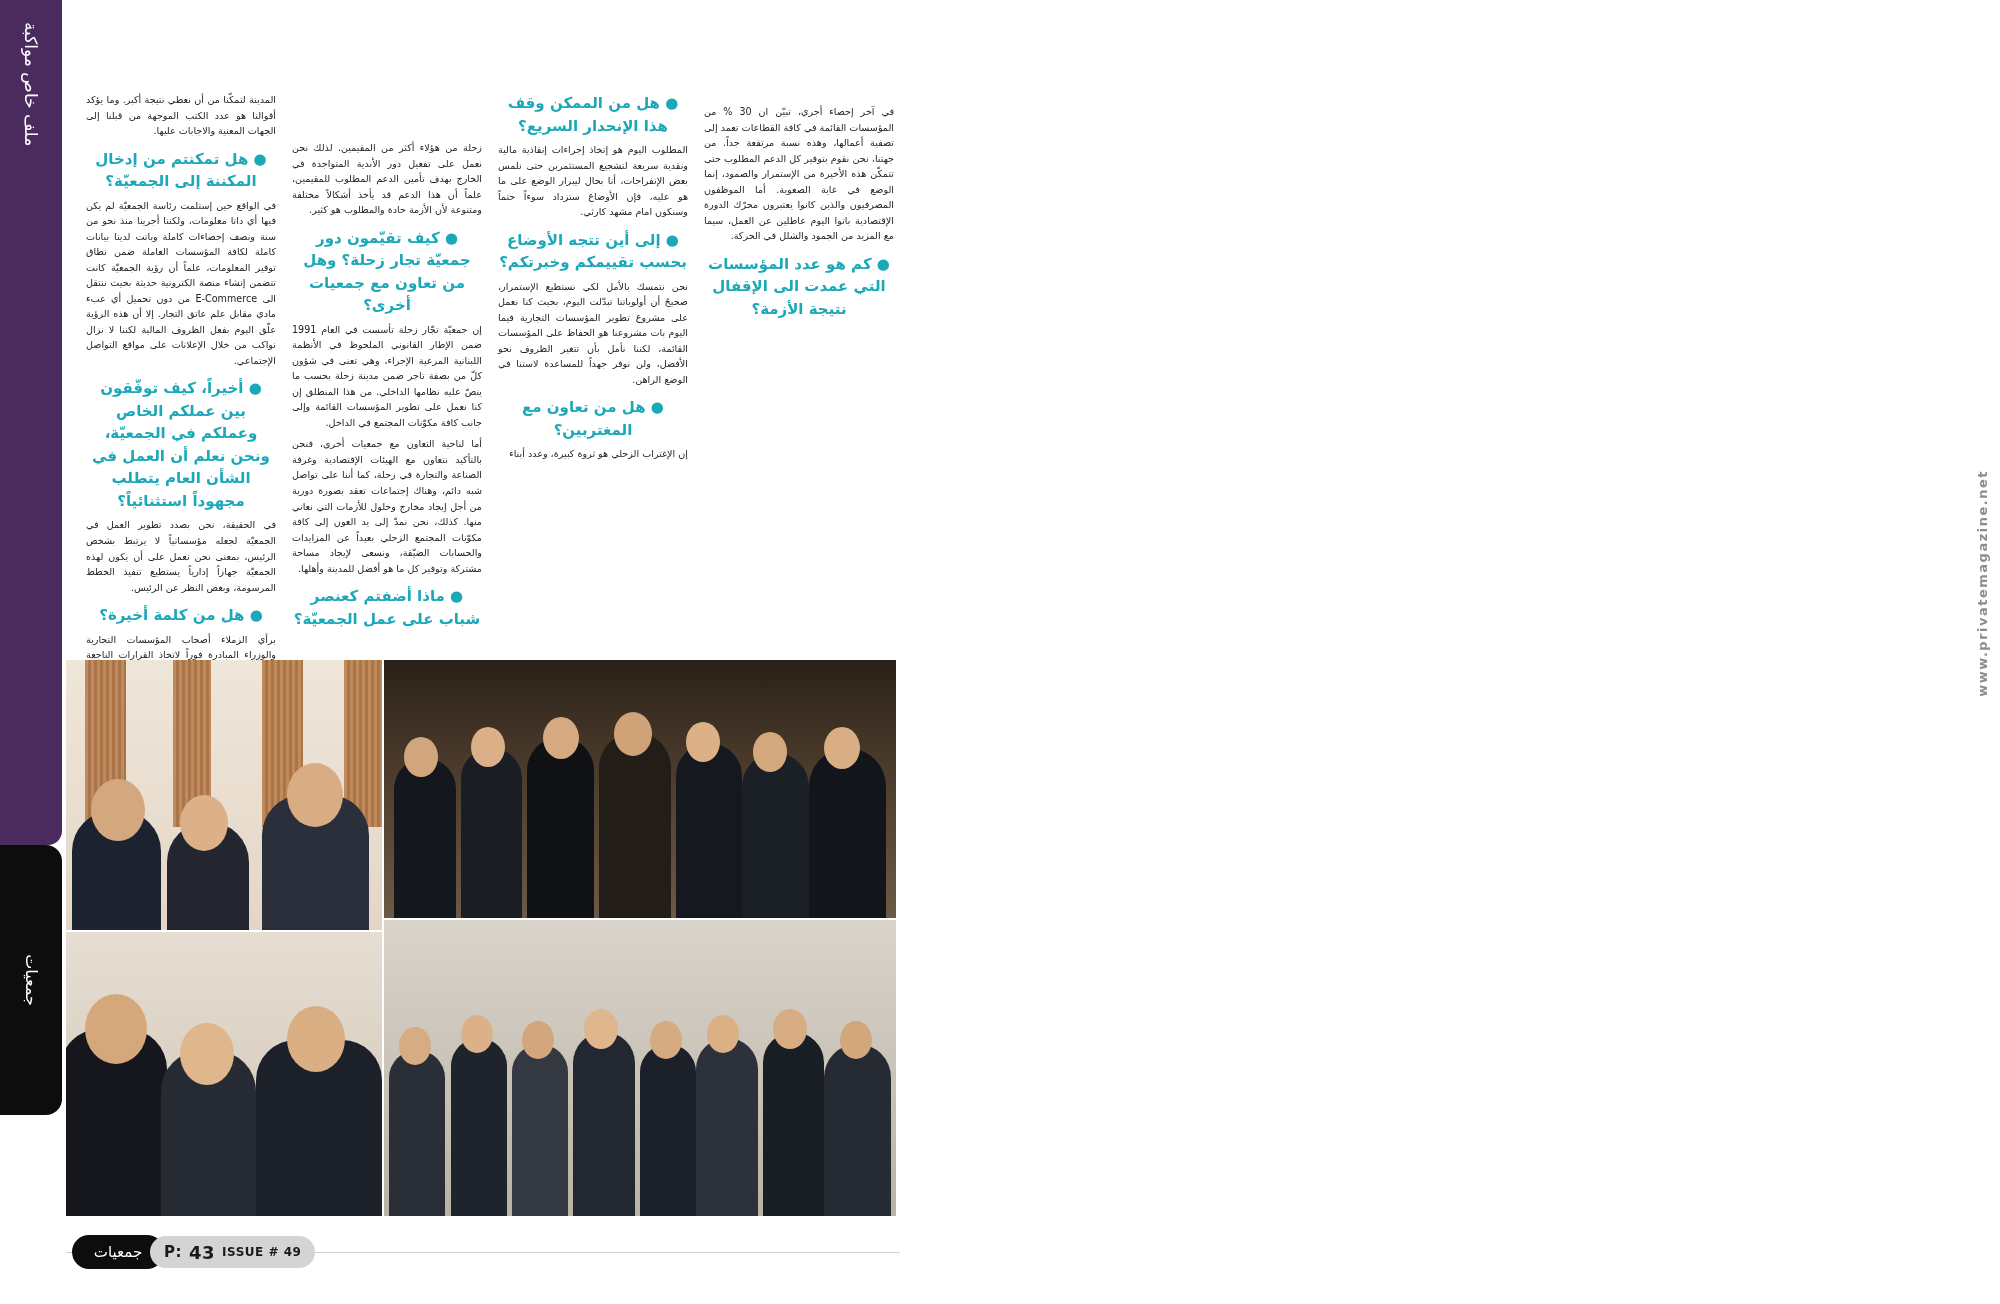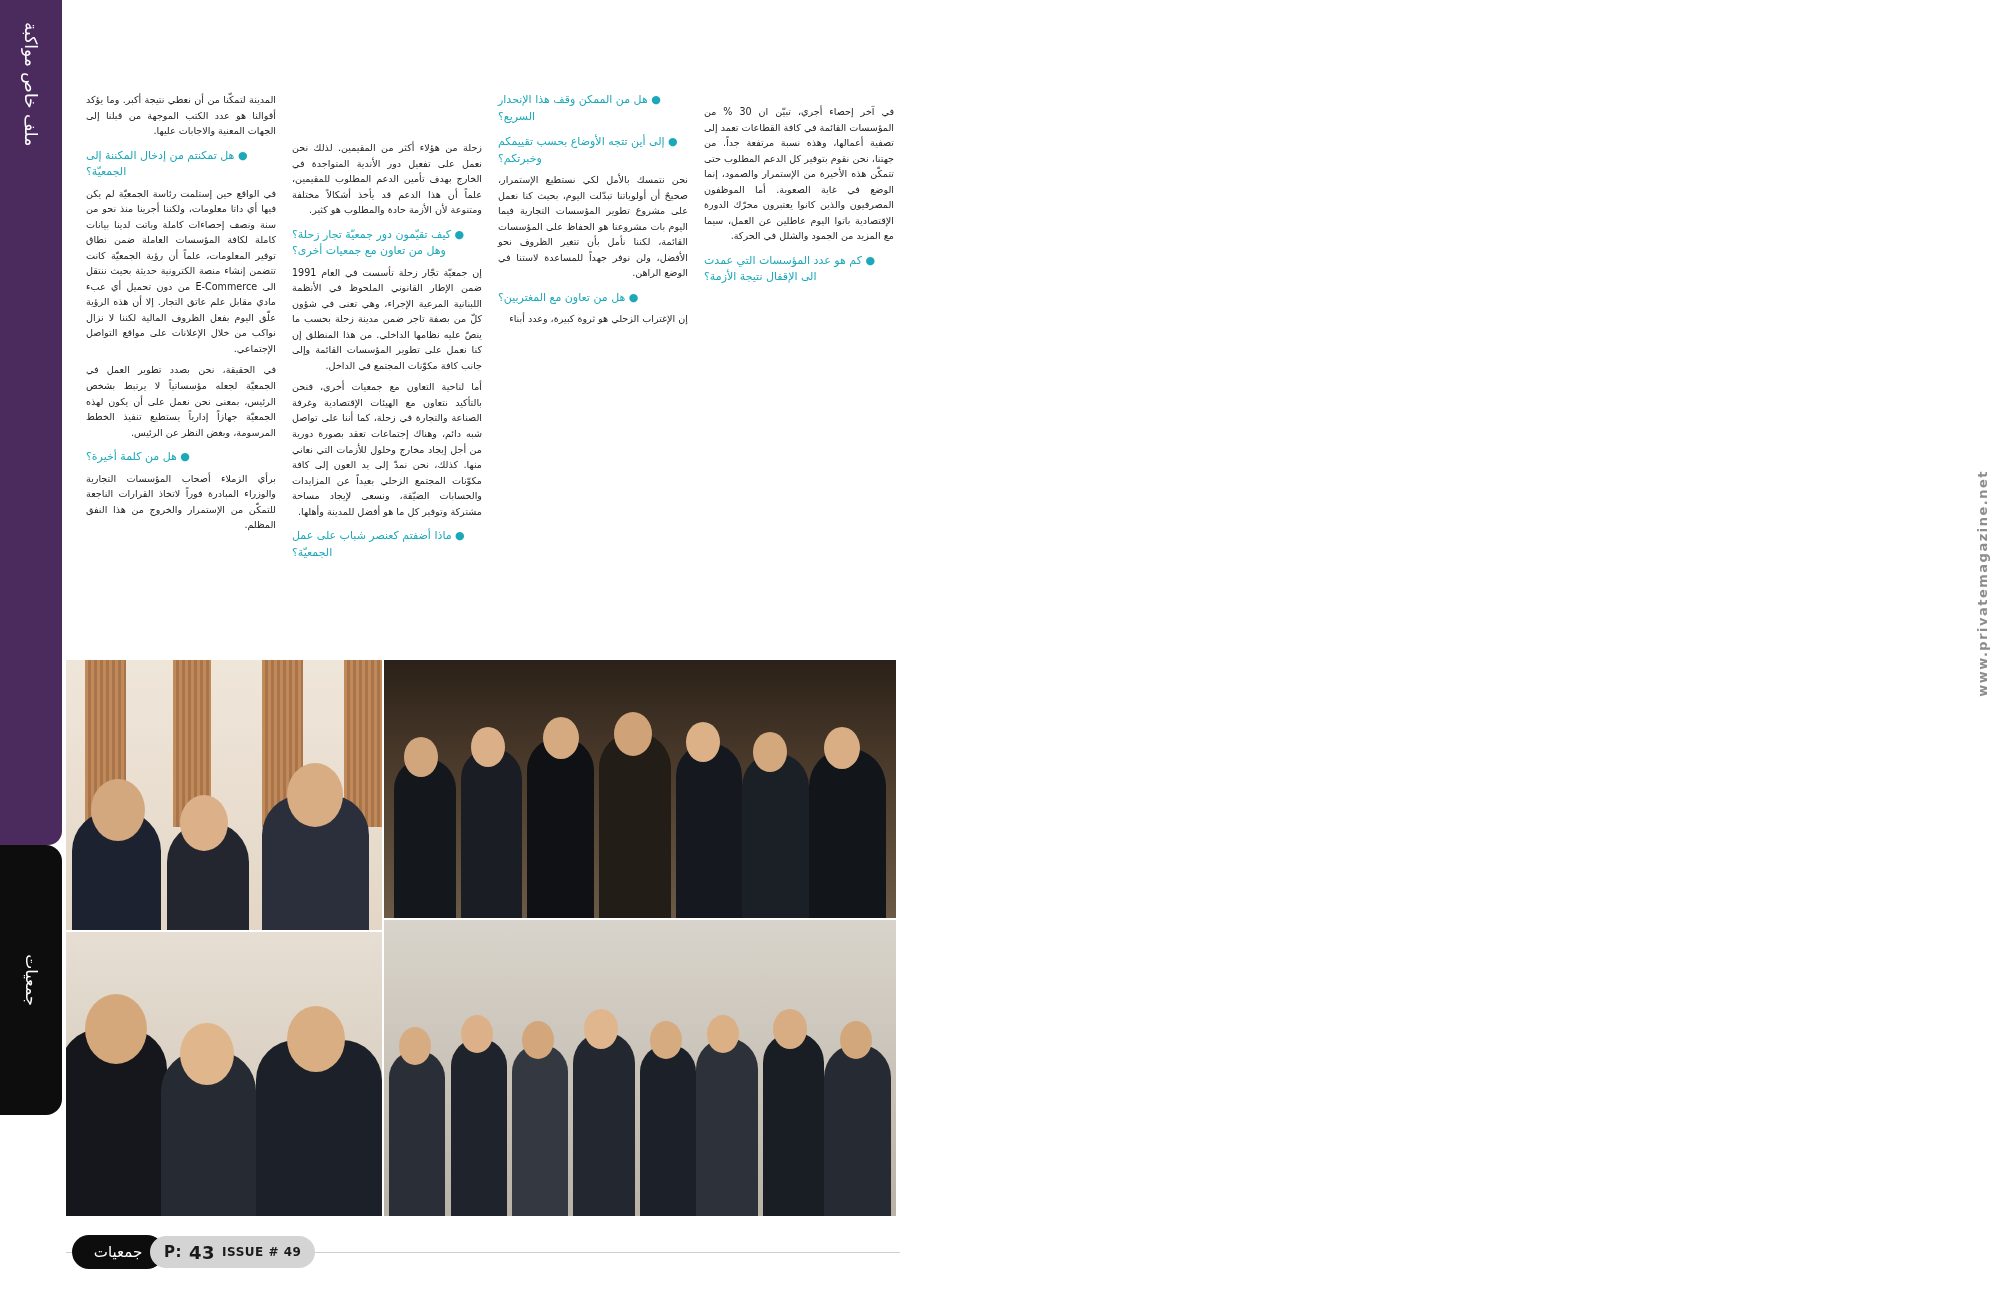--- a/index.html
+++ b/index.html
@@ -54,22 +54,22 @@
   }
 
   
   .col {
     position:absolute; direction:rtl; text-align:justify;
     font-size:9.6px; line-height:1.62; color:#1d1d1d;
     font-family:"DejaVu Sans",sans-serif;
   }
   .col p { margin-bottom:6px; text-align:justify; }
   .q-head {
-    color:#1ba8b8; font-weight:normal; font-size:11px; line-height:1.5;
-    text-align:left; margin:9px 0 5px 0;
+    color:#1ba8b8; font-weight:bold; font-size:15px; line-height:1.5;
+    text-align:center; margin:9px 0 5px 0;
   }
 
   
   .collage { position:absolute; left:66px; top:660px; width:830px; height:560px; }
   .ph { position:absolute; overflow:hidden; background:#cfc8c0; }
   .ph-1 { left:0;   top:0;   width:316px; height:270px; }
   .ph-2 { left:0;   top:272px; width:316px; height:284px; }
   .ph-3 { left:318px; top:0;  width:512px; height:258px; }
   .ph-4 { left:318px; top:260px; width:512px; height:296px; }
 
@@ -114,35 +114,37 @@
       <div class="vtext">ملف خاص مواكبة</div>
     </div>
     <div class="black-tab">
       <div class="vtext">جمعيات</div>
     </div>
 
     <div class="col" style="left:86px; top:92px; width:190px;">
       <p>المدينة لتمكّنا من أن نعطي نتيجة أكبر. وما يؤكد أقوالنا هو عدد الكتب الموجهة من قبلنا إلى الجهات المعنية والاجابات عليها.</p>
       <div class="q-head">● هل تمكنتم من إدخال المكننة إلى الجمعيّة؟</div>
       <p>في الواقع حين إستلمت رئاسة الجمعيّة لم يكن فيها أي داتا معلومات، ولكننا أجرينا منذ نحو من سنة ونصف إحصاءات كاملة وباتت لدينا بيانات كاملة لكافة المؤسسات العاملة ضمن نطاق توفير المعلومات، علماً أن رؤية الجمعيّة كانت تتضمن إنشاء منصة الكترونية حديثة بحيث ننتقل الى E-Commerce من دون تحميل أي عبء مادي مقابل علم عاتق التجار. إلا أن هذه الرؤية علّق اليوم بفعل الظروف المالية لكننا لا نزال نواكب من خلال الإعلانات على مواقع التواصل الإجتماعي.</p>
+      <div class="q-head">● أخيراً، كيف توفّقون بين عملكم الخاص وعملكم في الجمعيّة، ونحن نعلم أن العمل في الشأن العام يتطلب مجهوداً استثنائياً؟</div>
       <p>في الحقيقة، نحن بصدد تطوير العمل في الجمعيّة لجعله مؤسساتياً لا يرتبط بشخص الرئيس، بمعنى نحن نعمل على أن يكون لهذه الجمعيّة جهازاً إدارياً يستطيع تنفيذ الخطط المرسومة، وبغض النظر عن الرئيس.</p>
       <div class="q-head">● هل من كلمة أخيرة؟</div>
       <p>برأي الزملاء أصحاب المؤسسات التجارية والوزراء المبادرة فوراً لاتخاذ القرارات الناجعة للتمكّن من الإستمرار والخروج من هذا النفق المظلم.</p>
     </div>
 
     <div class="col" style="left:292px; top:92px; width:190px;margin-top:48px;">
       <p>زحلة من هؤلاء أكثر من المقيمين. لذلك نحن نعمل على تفعيل دور الأندية المتواجدة في الخارج بهدف تأمين الدعم المطلوب للمقيمين، علماً أن هذا الدعم قد يأخذ أشكالاً مختلفة ومتنوعة لأن الأزمة حادة والمطلوب هو كثير.</p>
       <div class="q-head">● كيف تقيّمون دور جمعيّة تجار زحلة؟ وهل من تعاون مع جمعيات أخرى؟</div>
       <p>إن جمعيّة تجّار زحلة تأسست في العام 1991 ضمن الإطار القانوني الملحوظ في الأنظمة اللبنانية المرعية الإجراء، وهي تعنى في شؤون كلّ من بصفة تاجر ضمن مدينة زحلة بحسب ما ينصّ عليه نظامها الداخلي. من هذا المنطلق إن كنا نعمل على تطوير المؤسسات القائمة وإلى جانب كافة مكوّنات المجتمع في الداخل.</p>
       <p>أما لناحية التعاون مع جمعيات أخرى، فنحن بالتأكيد نتعاون مع الهيئات الإقتصادية وغرفة الصناعة والتجارة في زحلة، كما أننا على تواصل شبه دائم، وهناك إجتماعات تعقد بصورة دورية من أجل إيجاد مخارج وحلول للأزمات التي نعاني منها. كذلك، نحن نمدّ إلى يد العون إلى كافة مكوّنات المجتمع الزحلي بعيداً عن المزايدات والحسابات الضيّقة، ونسعى لإيجاد مساحة مشتركة وتوفير كل ما هو أفضل للمدينة وأهلها.</p>
       <div class="q-head">● ماذا أضفتم كعنصر شباب على عمل الجمعيّة؟</div>
     </div>
 
     <div class="col" style="left:498px; top:92px; width:190px;">
       <div class="q-head" style="margin-top:0;">● هل من الممكن وقف هذا الإنحدار السريع؟</div>
+      <p>المطلوب اليوم هو إتخاذ إجراءات إنقاذية مالية ونقدية سريعة لتشجيع المستثمرين حتى نلمس بعض الإنفراجات، أنا بحال ليبرار الوضع على ما هو عليه، فإن الأوضاع ستزداد سوءاً حتماً وسنكون امام مشهد كارثي.</p>
       <div class="q-head">● إلى أين تتجه الأوضاع بحسب تقييمكم وخبرتكم؟</div>
       <p>نحن نتمسك بالأمل لكي نستطيع الإستمرار، صحيحٌ أن أولوياتنا تبدّلت اليوم، بحيث كنا نعمل على مشروع تطوير المؤسسات التجارية فيما اليوم بات مشروعنا هو الحفاظ على المؤسسات القائمة، لكننا نأمل بأن تتغير الظروف نحو الأفضل، ولن نوفر جهداً للمساعدة لاستنا في الوضع الراهن.</p>
       <div class="q-head">● هل من تعاون مع المغتربين؟</div>
       <p>إن الإغتراب الزحلي هو ثروة كبيرة، وعدد أبناء</p>
     </div>
 
     <div class="col" style="left:704px; top:104px; width:190px;">
       <p>في آخر إحصاء أجري، تبيّن ان 30 % من المؤسسات القائمة في كافة القطاعات تعمد إلى تصفية أعمالها، وهذه نسبة مرتفعة جداً. من جهتنا، نحن نقوم بتوفير كل الدعم المطلوب حتى تتمكّن هذه الأخيرة من الإستمرار والصمود، إنما الوضع في غاية الصعوبة. أما الموظفون المصرفيون والذين كانوا يعتبرون محرّك الدورة الإقتصادية باتوا اليوم عاطلين عن العمل، سيما مع المزيد من الجمود والشلل في الحركة.</p>
       <div class="q-head">● كم هو عدد المؤسسات التي عمدت الى الإقفال نتيجة الأزمة؟</div>
     </div>

